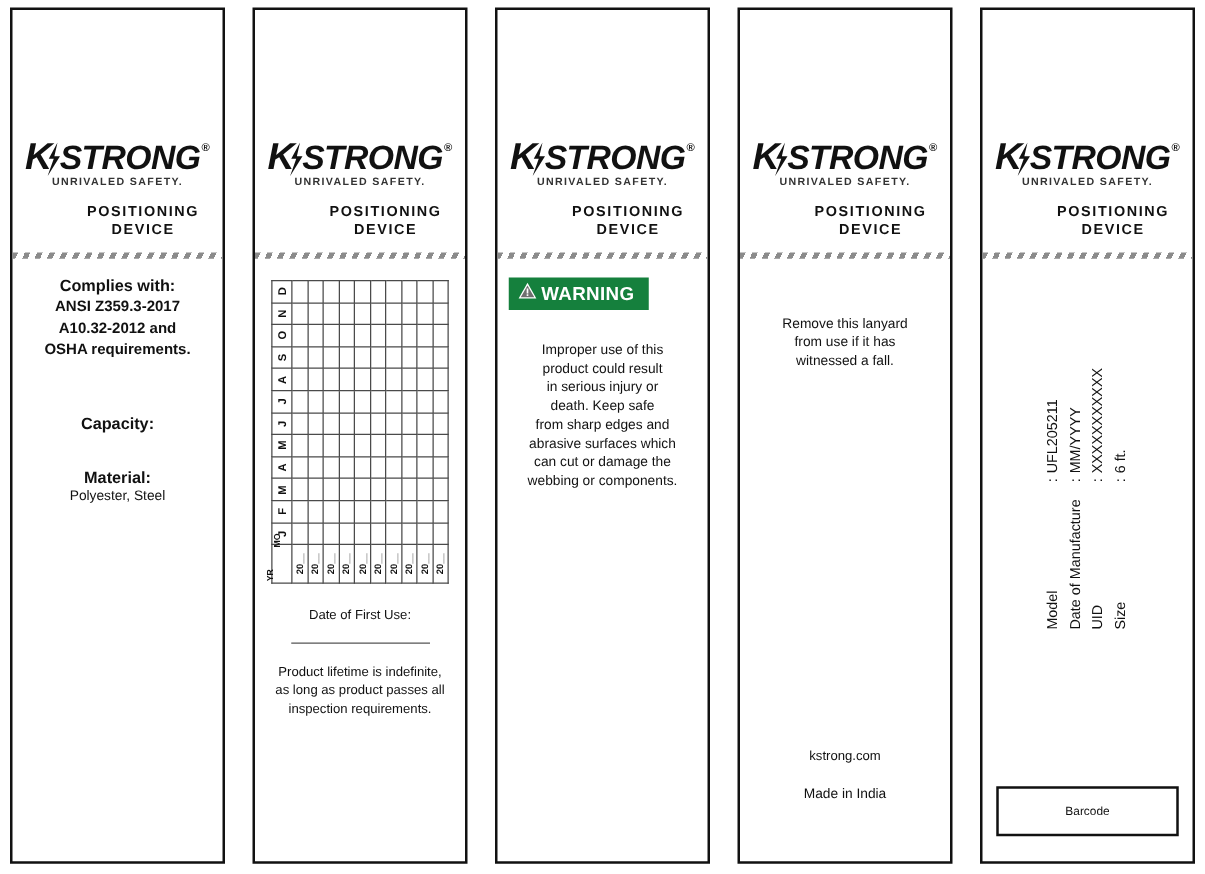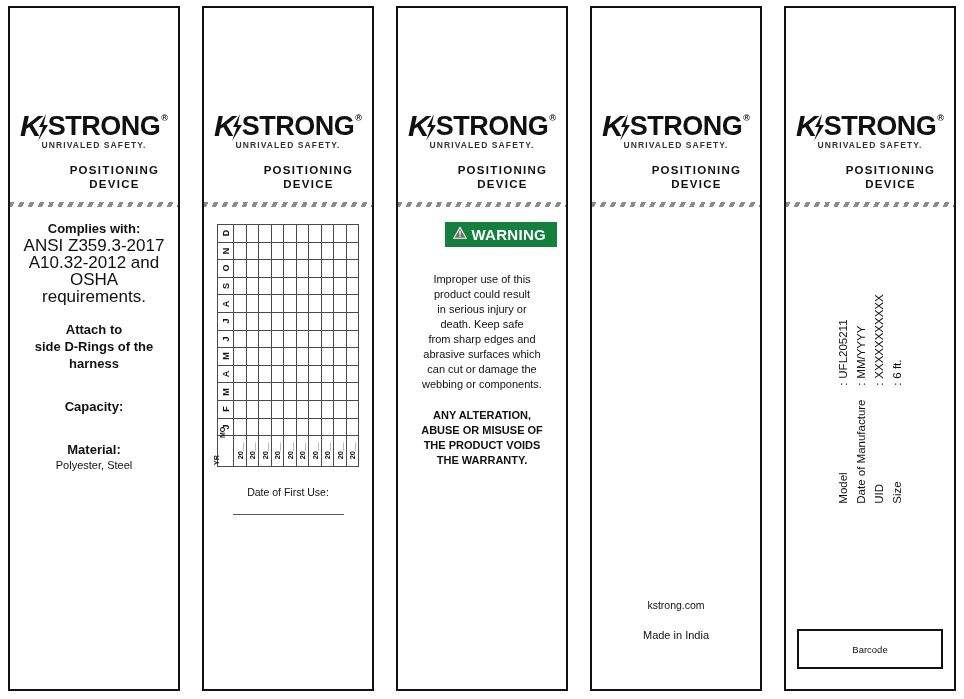--- a/index.html
+++ b/index.html
@@ -32,21 +32,21 @@
     font-family:"Liberation Sans",sans-serif;
     font-weight:bold;font-style:italic;
     font-size:30px;letter-spacing:-1px;color:#111;
     line-height:26px;
   }
   .bolt{
     width:11px;height:27px;margin:0 -1px 0 -3px;position:relative;top:1px;
   }
   .logo-strong{
     font-family:"Liberation Sans",sans-serif;
-    font-weight:bold;
+    font-weight:bold;font-style:italic;
     font-size:27px;letter-spacing:-0.5px;color:#111;
     line-height:26px;
   }
   .logo-reg{
     font-size:9px;font-weight:bold;color:#111;line-height:11px;
     margin-left:1px;
   }
   .tagline{
     font-size:8.5px;font-weight:bold;letter-spacing:1.1px;
     color:#333;margin-top:1px;text-align:right;
@@ -59,25 +59,25 @@
   .perf{
     width:100%;height:8px;margin-top:9px;
     background-image:repeating-linear-gradient(
       115deg,#8b8b8b 0px,#8b8b8b 4px,transparent 4px,transparent 9px);
     background-size:auto 5px;background-repeat:repeat-x;
     background-position:0 2px;
   }
   
   .body{
     width:100%;box-sizing:border-box;padding:12px 9px 8px 9px;
-    display:flex;flex-direction:column;align-items:flex-end;flex:1;
+    display:flex;flex-direction:column;align-items:flex-start;flex:1;
   }
   .blk{width:100%;text-align:center;}
   .b-bold{font-weight:bold;font-size:13px;line-height:17px;}
-  .b-norm{font-size:17px;line-height:17px;}
+  .b-norm{font-size:12px;line-height:17px;font-weight:bold;}
   .sm{font-size:11px;line-height:15px;}
   .sm2{font-size:10.5px;line-height:14.5px;}
   .gap-s{height:9px;}
   .gap-m{height:16px;}
   .gap-l{height:26px;}
   
   .warning{
     background:#15803d;color:#fff;display:inline-flex;align-items:center;
     gap:3px;padding:3px 11px 3px 7px;margin-top:2px;
   }
@@ -167,25 +167,20 @@
     <div class="body">
       <div class="blk b-bold">
         <div>Complies with:</div>
       </div>
       <div class="blk b-norm">
         <div>ANSI Z359.3-2017</div>
         <div>A10.32-2012 and</div>
         <div>OSHA requirements.</div>
       </div>
       <div class="gap-m"></div>
-      <div class="blk b-bold">
-        <div>Attach to</div>
-        <div>side D-Rings of the</div>
-        <div>harness</div>
-      </div>
       <div class="gap-l"></div>
       <div class="blk b-bold">
         <div>Capacity:</div>
       </div>
       <div class="gap-l"></div>
       <div class="blk b-bold">
         <div>Material:</div>
       </div>
       <div class="blk sm">
         <div>Polyester, Steel</div>
@@ -434,20 +429,25 @@
                 </td>
               </tr>
             </tbody>
         </table>
       </div>
       <div class="gap-s"></div>
       <div class="gap-s"></div>
       <div class="blk sm2">Date of First Use:</div>
       <div class="rule"></div>
       <div class="gap-m"></div>
+      <div class="blk sm2">
+        <div>Product lifetime is indefinite,</div>
+        <div>as long as product passes all</div>
+        <div>inspection requirements.</div>
+      </div>
       <div class="push"></div>
     </div>
   </div>
 
   <div class="tag">
     <div class="logo-area">
       <div class="logo-row">
         <span class="logo-k">K</span>
         <span class="bolt">
           <svg viewBox="0 0 11 27" width="11" height="27">
@@ -482,26 +482,20 @@
         <div>Improper use of this</div>
         <div>product could result</div>
         <div>in serious injury or</div>
         <div>death. Keep safe</div>
         <div>from sharp edges and</div>
         <div>abrasive surfaces which</div>
         <div>can cut or damage the</div>
         <div>webbing or components.</div>
       </div>
       <div class="gap-m"></div>
-      <div class="blk sm" style="font-weight:bold;">
-        <div>ANY ALTERATION,</div>
-        <div>ABUSE OR MISUSE OF</div>
-        <div>THE PRODUCT VOIDS</div>
-        <div>THE WARRANTY.</div>
-      </div>
       <div class="push"></div>
     </div>
   </div>
 
   <div class="tag">
     <div class="logo-area">
       <div class="logo-row">
         <span class="logo-k">K</span>
         <span class="bolt">
           <svg viewBox="0 0 11 27" width="11" height="27">
@@ -514,20 +508,25 @@
       <div class="tagline">UNRIVALED SAFETY.</div>
       <div class="prod-title">
         <div>POSITIONING</div>
         <div>DEVICE</div>
       </div>
     </div>
     <div class="perf"></div>
     <div class="body">
       <div class="gap-m"></div>
       <div class="gap-m"></div>
+      <div class="blk sm">
+        <div>Remove this lanyard</div>
+        <div>from use if it has</div>
+        <div>witnessed a fall.</div>
+      </div>
       <div class="push"></div>
       <div class="blk sm2">kstrong.com</div>
       <div class="gap-m"></div>
       <div class="blk sm">Made in India</div>
       <div style="height:38px;"></div>
     </div>
   </div>
 
   <div class="tag">
     <div class="logo-area">

